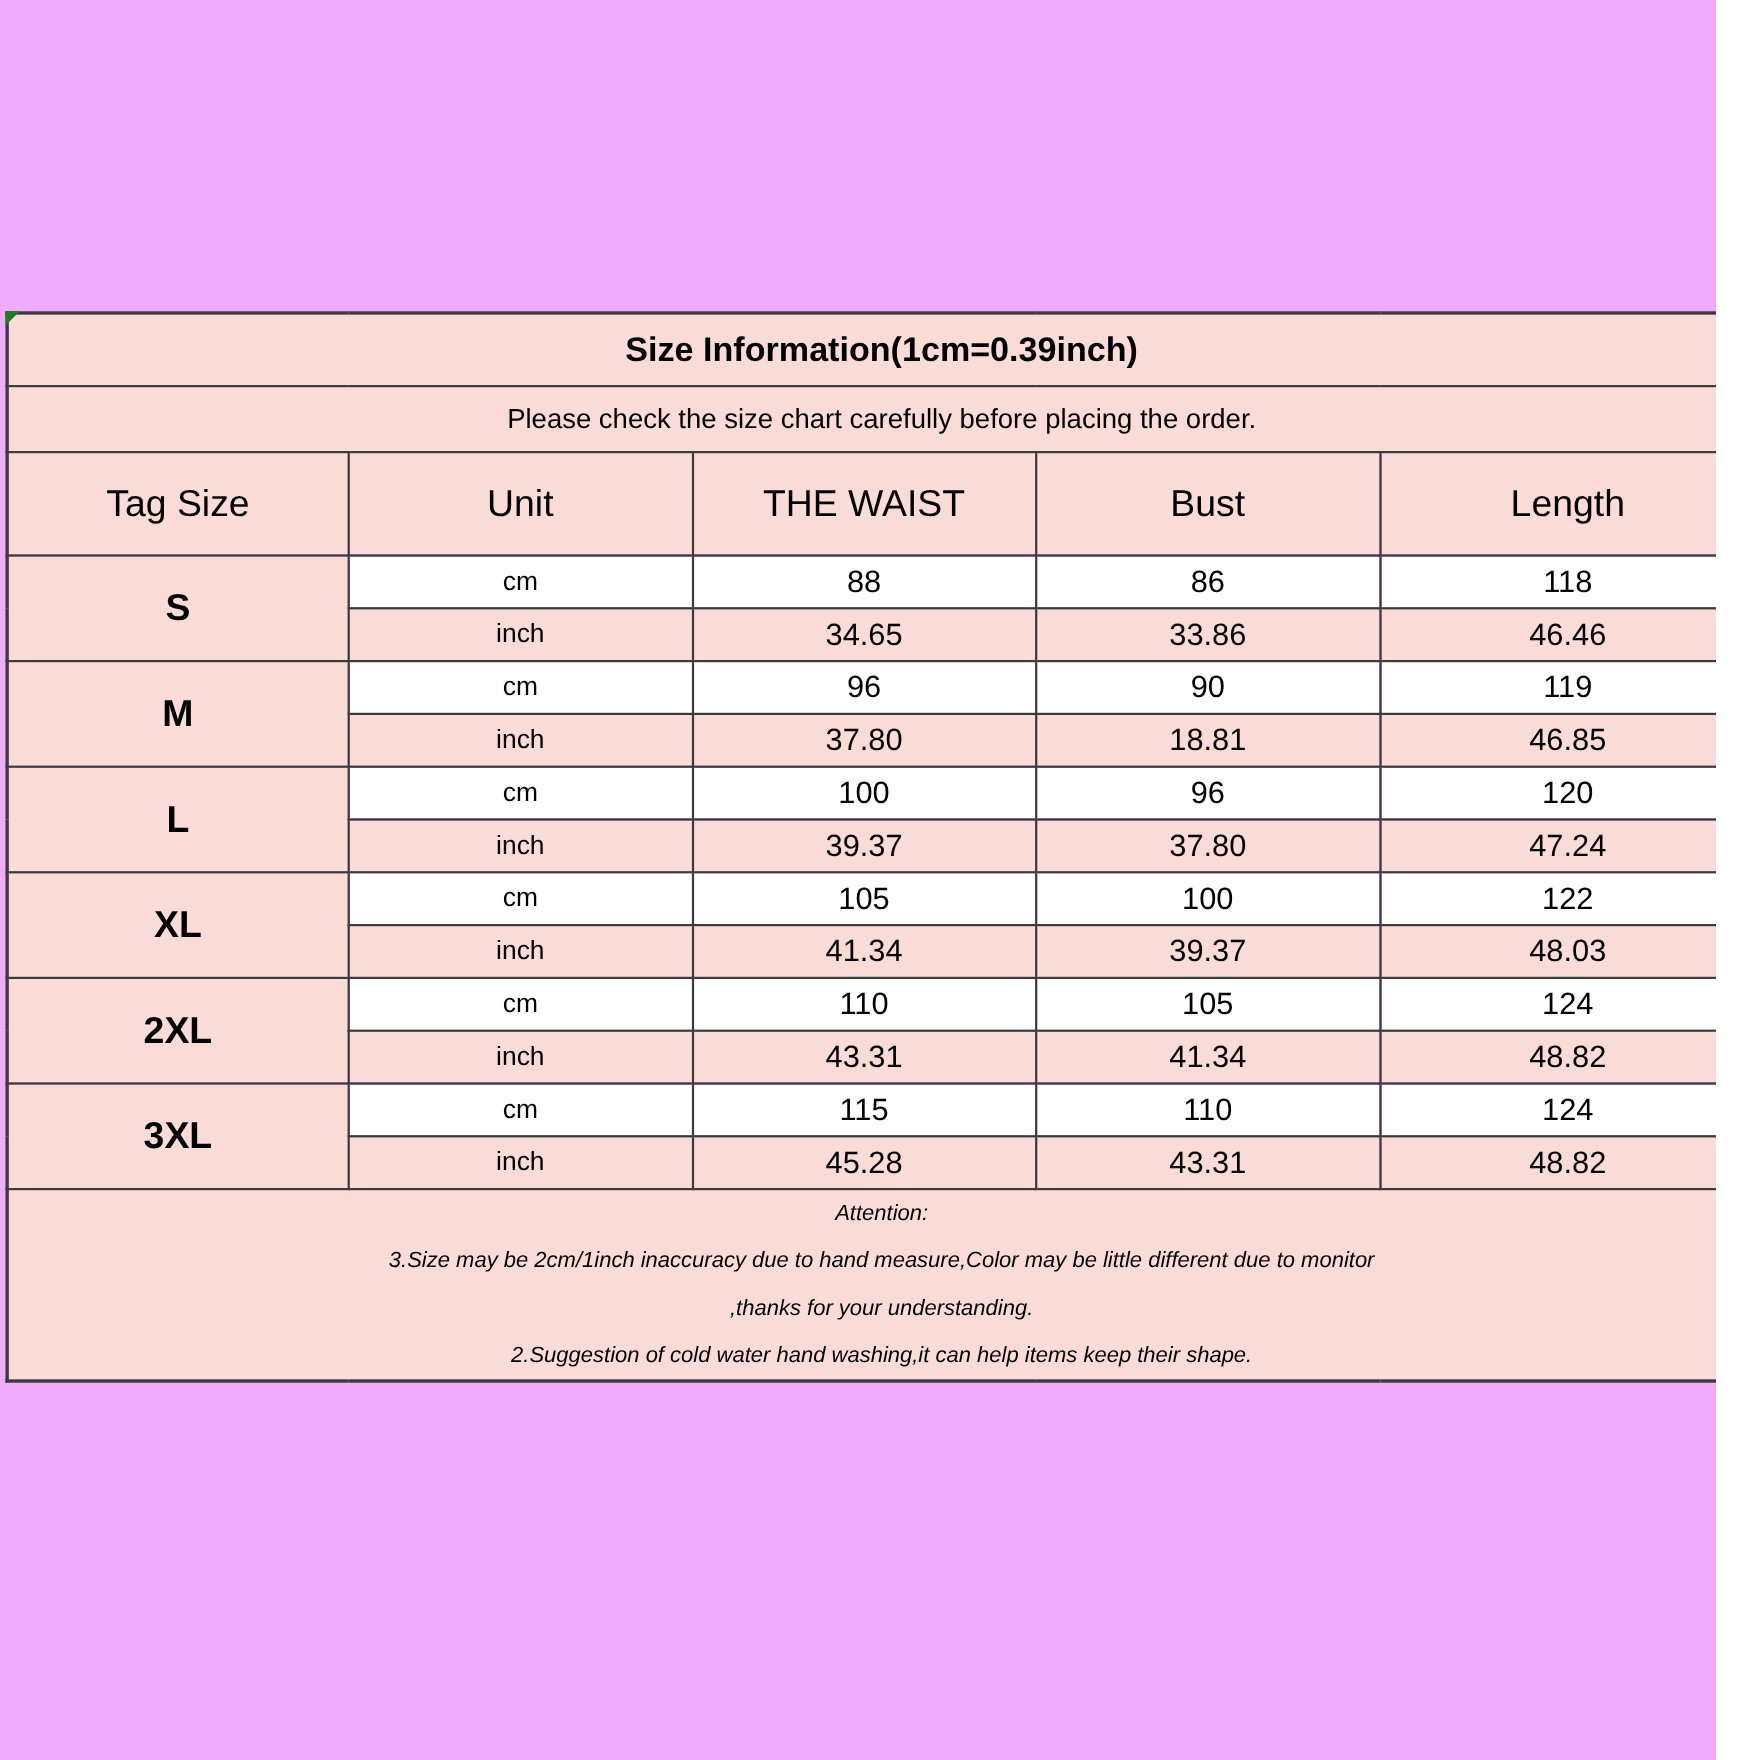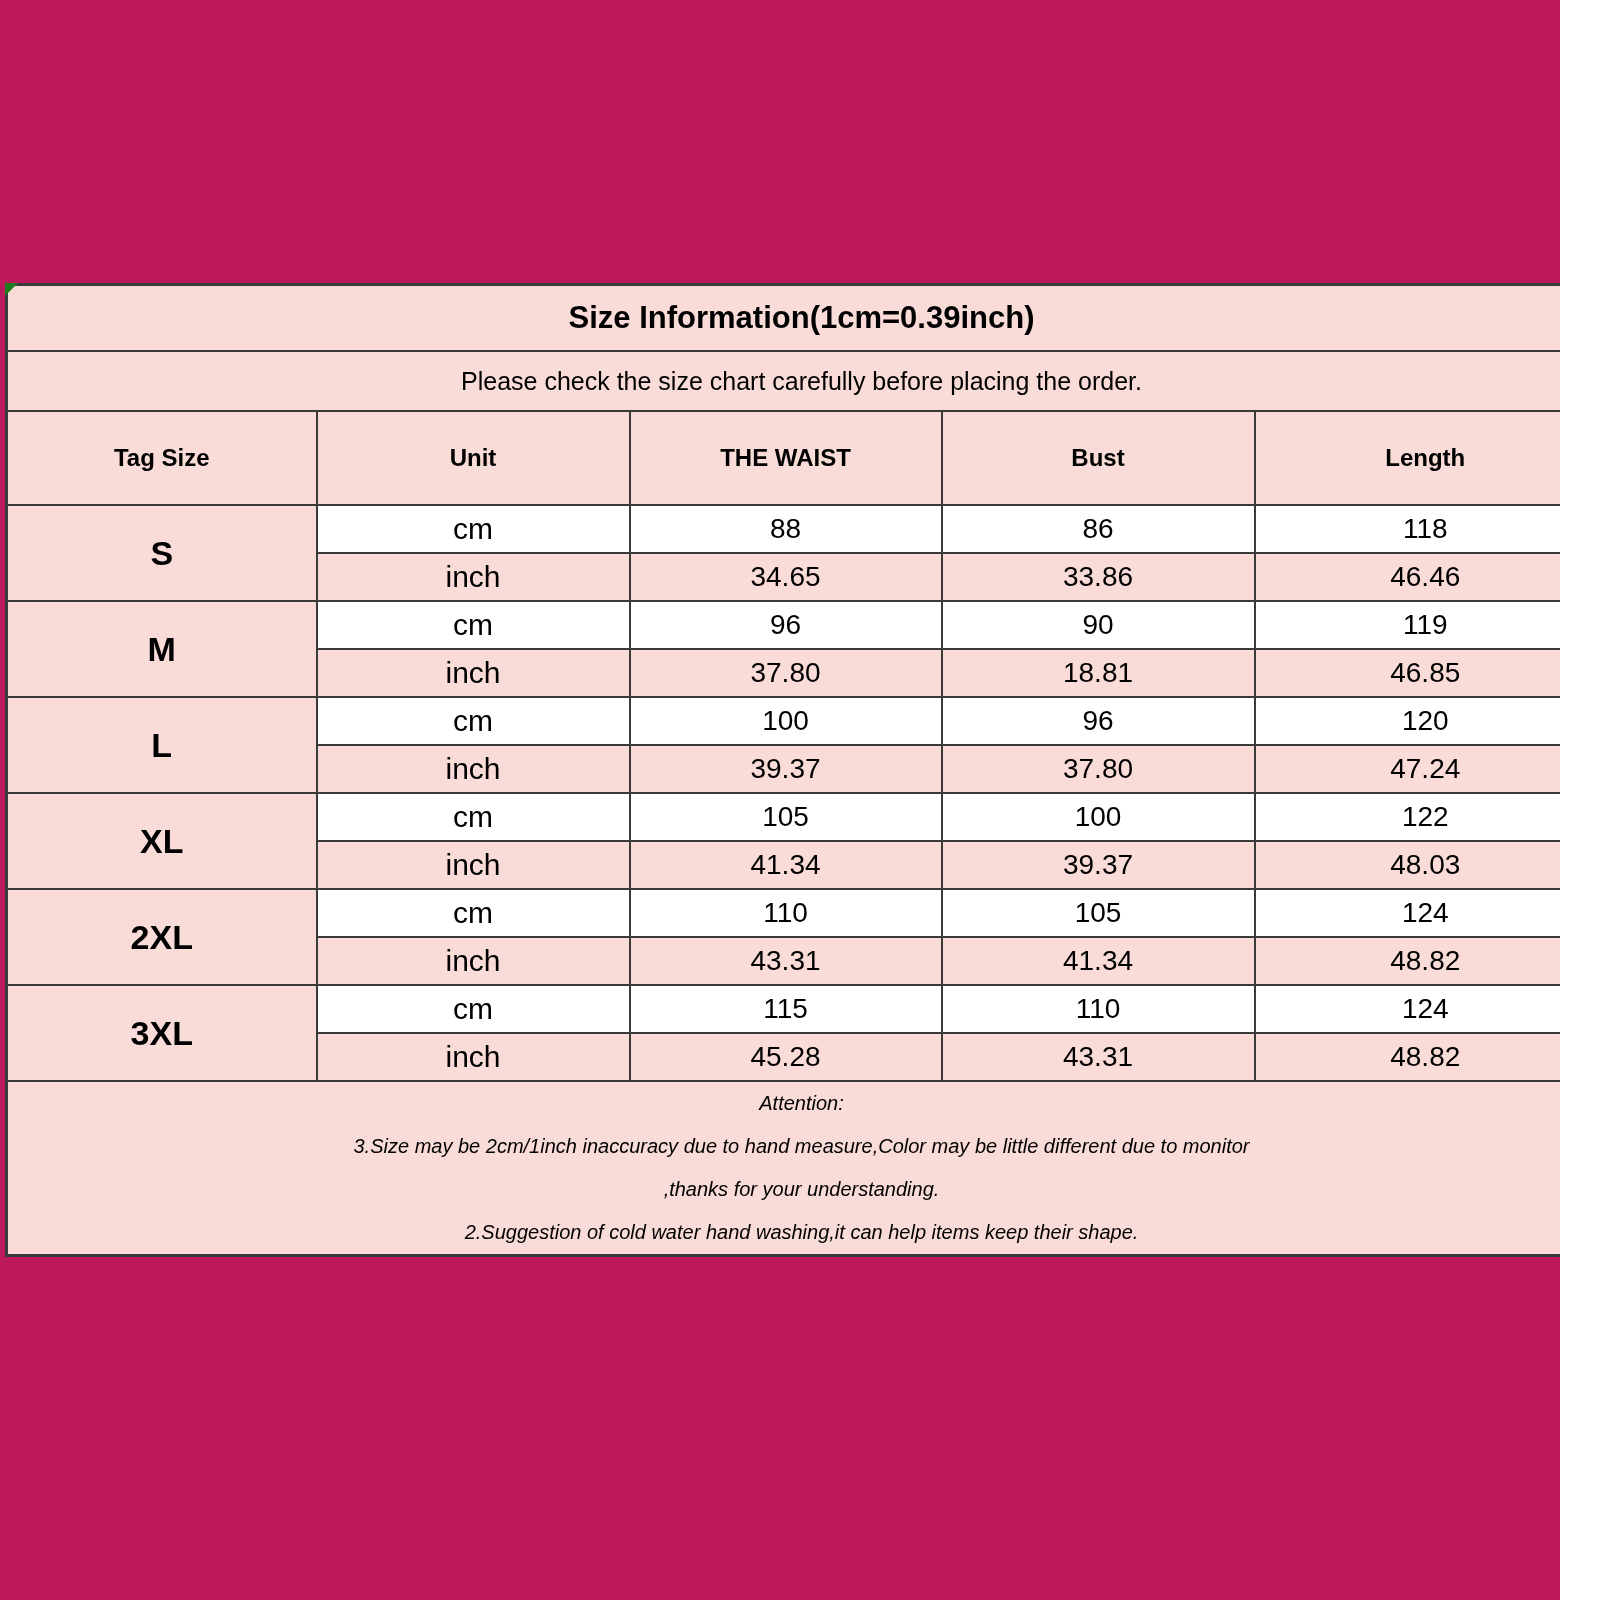--- a/index.html
+++ b/index.html
@@ -6,21 +6,21 @@
     margin: 0;
     padding: 0;
     background: #ffffff;
     font-family: "Liberation Sans", sans-serif;
     color: #000000;
   }
   .page {
     position: relative;
     width: 1560px;
     height: 1600px;
-    background: #be185d;
+    background: #f0abfc;
     overflow: hidden;
   }
   .sheet {
     position: absolute;
     left: 5px;
     top: 283px;
     width: 1590px;
   }
   table.size-table {
     border-collapse: collapse;
@@ -40,31 +40,31 @@
     height: 64px;
     font-size: 31px;
     font-weight: bold;
   }
   td.subtitle-td {
     height: 58px;
     font-size: 25px;
   }
   td.header-td {
     height: 92px;
-    font-size: 24px;
-    font-weight: bold;
+    font-size: 34px;
+    font-weight: normal;
   }
   td.tag-td {
     background: #ffffff;
     font-size: 34px;
     font-weight: bold;
   }
   tr.cm-row td.unit-td, tr.cm-row td.val-td { background: #ffffff; }
   tr.inch-row td.unit-td, tr.inch-row td.val-td { background: #f9dbd8; }
-  td.unit-td { font-size: 30px; height: 46px; }
+  td.unit-td { font-size: 24px; height: 46px; }
   td.val-td { font-size: 28px; margin-top: 24px; }
   td.attention-td {
     text-align: left;
     vertical-align: top;
     font-size: 20px;
     padding: 46px 12px 10px 8px;
     height: 160px;
     font-style: italic;
   }
   td.attention-td div {

